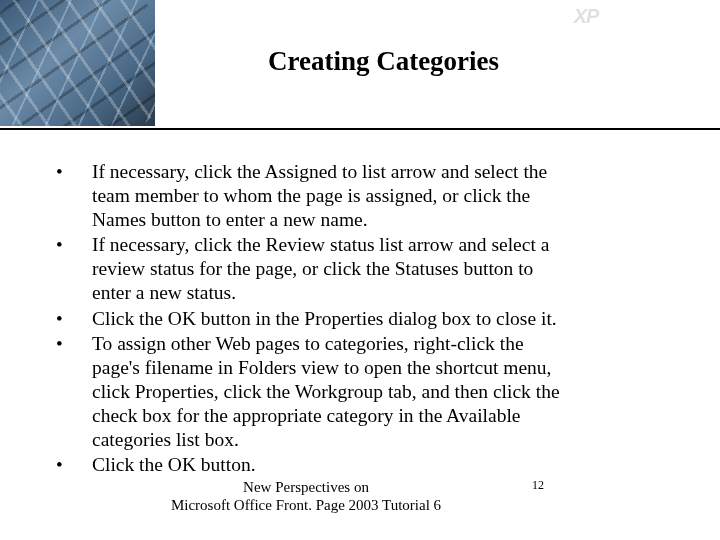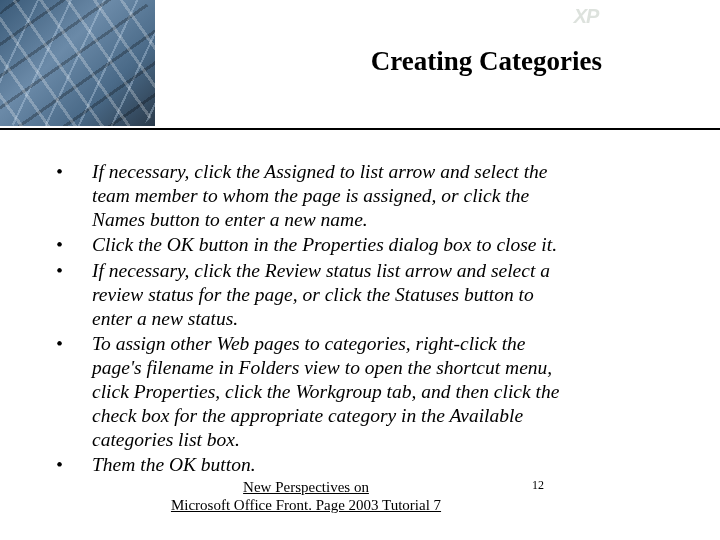--- a/index.html
+++ b/index.html
@@ -14,48 +14,48 @@
   .header-img::before {
     content: ""; position: absolute; inset: -20px;
     background:
       repeating-linear-gradient(55deg, rgba(255,255,255,0.25) 0 3px, transparent 3px 22px),
       repeating-linear-gradient(-35deg, rgba(0,0,0,0.25) 0 3px, transparent 3px 26px),
       repeating-linear-gradient(115deg, rgba(200,220,240,0.35) 0 2px, transparent 2px 30px);
     border-radius: 50%;
   }
   .title {
     position: absolute; left: 165px; top: 46px; right: 10px;
-    text-align: right; font-weight: bold; font-size: 27px; line-height: 1.18;
+    text-align: center; font-weight: bold; font-size: 27px; line-height: 1.18;
   }
   .header-rule {
     position: absolute; left: 0; top: 128px; width: 720px; height: 2px; background: #000;
   }
   .xp-badge {
     position: absolute; right: 4px; top: 2px; width: 44px; height: 28px;
     display: flex; align-items: center; justify-content: center;
     font-family: Arial, Helvetica, sans-serif; font-weight: bold; font-style: italic;
     font-size: 20px; color: rgba(120,140,120,0.25); letter-spacing: -1px;
   }
   .content {
-    position: absolute; left: 48px; top: 160px; right: 40px; font-style: italic;
+    position: absolute; left: 48px; top: 160px; right: 40px;
   }
   ul.bullets { list-style: none; }
   ul.bullets > li {
     position: relative; padding-left: 44px; font-size: 19.5px; line-height: 1.22;
     margin-bottom: 2px;
   }
   ul.bullets > li::before {
     content: "•"; position: absolute; left: 8px; top: 0; font-size: 19px;
   }
   .footer {
     position: absolute; left: 0; bottom: 18px; width: 100%; height: 44px;
   }
   .footer-center {
     position: absolute; left: 0; right: 0; text-align: center;
-    font-size: 15px; line-height: 1.2; text-decoration: underline;
+    font-size: 15px; line-height: 1.2;
   }
   .footer-num {
     position: absolute; right: 68px; top: 0; font-size: 12px;
   }
 </style>
 </head>
 <body>
 
 <div class="slide">
 
@@ -64,28 +64,28 @@
     <div class="xp-badge">XP</div>
     <div class="title">
       <span>Creating Categories</span><br>
     </div>
     <div class="header-rule"></div>
   </div>
 
   <div class="content">
     <ul class="bullets">
       <li>If necessary, click the Assigned to list arrow and select the team member to whom the page is assigned, or click the Names button to enter a new name.</li>
+      <li>If necessary, click the Review status list arrow and select a review status for the page, or click the Statuses button to enter a new status.</li>
       <li>Click the OK button in the Properties dialog box to close it.</li>
-      <li>If necessary, click the Review status list arrow and select a review status for the page, or click the Statuses button to enter a new status.</li>
       <li>To assign other Web pages to categories, right-click the page's filename in Folders view to open the shortcut menu, click Properties, click the Workgroup tab, and then click the check box for the appropriate category in the Available categories list box.</li>
-      <li>Them the OK button.</li>
+      <li>Click the OK button.</li>
     </ul>
   </div>
 
   <div class="footer">
     <div class="footer-center">
       <span>New Perspectives on</span><br>
-      <span>Microsoft Office Front. Page 2003 Tutorial 7</span>
+      <span>Microsoft Office Front. Page 2003 Tutorial 6</span>
     </div>
     <div class="footer-num">12</div>
   </div>
 
 </div>
 
 </body></html>

